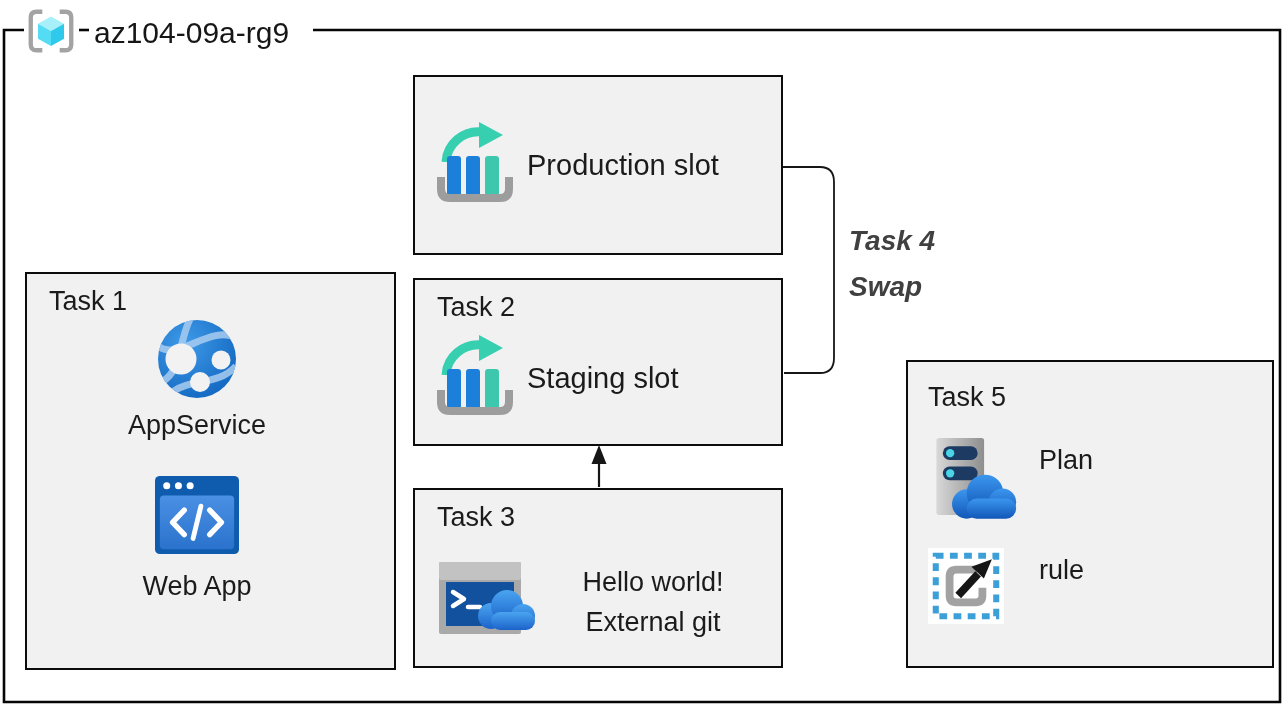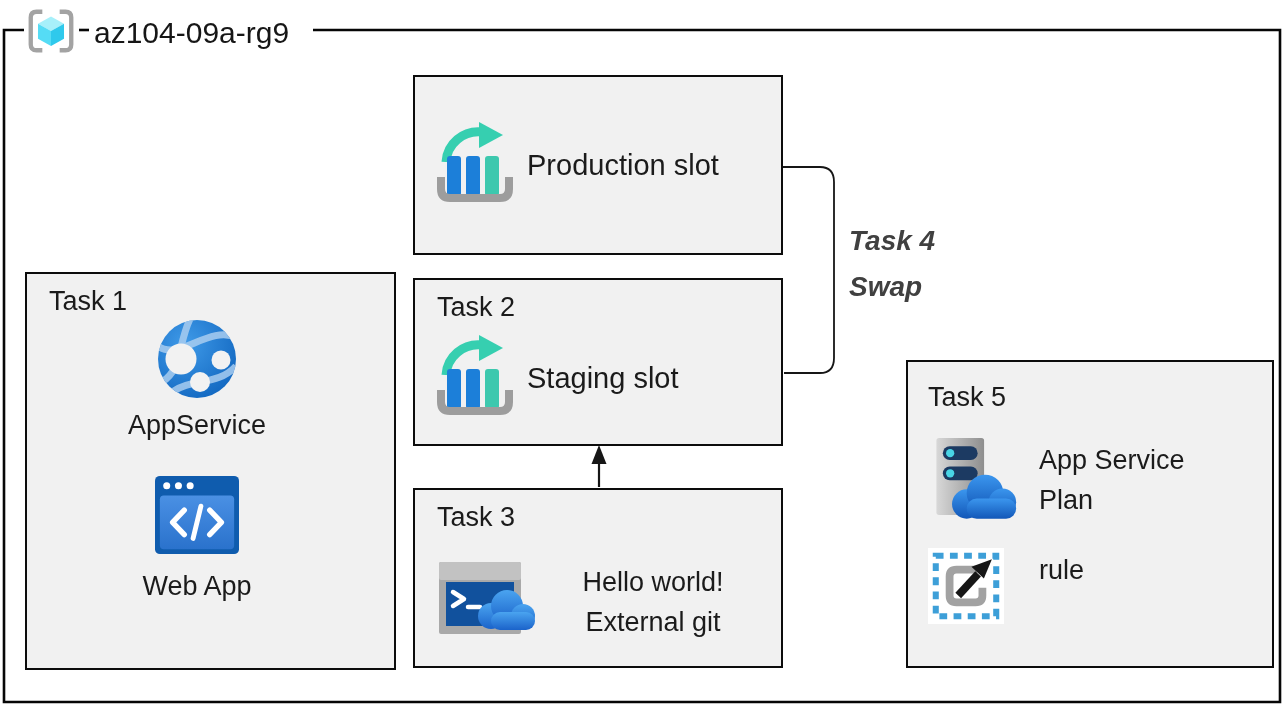--- a/index.html
+++ b/index.html
@@ -217,21 +217,20 @@
           <circle cx="24" cy="38.5" r="4.5" fill="#49d5e6"></circle>
           <g fill="url(#gCloud2)">
             <circle cx="42" cy="72" r="16"></circle>
             <circle cx="62" cy="60" r="20"></circle>
             <circle cx="81" cy="70" r="15"></circle>
             <rect x="42" y="66" width="54" height="22" ry="11"></rect>
           </g>
         </svg>
       </span>
       <div class="t5-text">
-        <div>App Service</div>
         <div>Plan</div>
       </div>
     </div>
     <div class="t5-row" id="t5-row-autoscale">
       <span class="t5-icon-col">
         <svg width="76" height="76" viewBox="0 0 88 88">
           <rect x="0" y="0" width="88" height="88" fill="#ffffff"></rect>
           <rect x="9" y="9" width="70" height="70" fill="none" stroke="#3d9fd8" stroke-width="7" stroke-dasharray="9 7.4"></rect>
           <path d="M57,25 H33 Q25,25 25,33 V55 Q25,63 33,63 H55 Q63,63 63,55 V46" stroke="#a2a2a2" stroke-width="9" fill="none"></path>
           <line x1="35" y1="55" x2="58" y2="30" stroke="#161616" stroke-width="9"></line>

